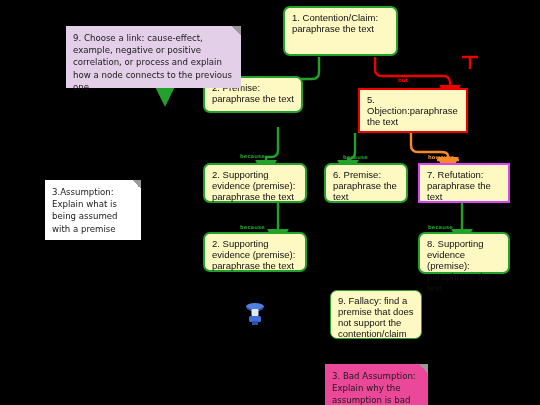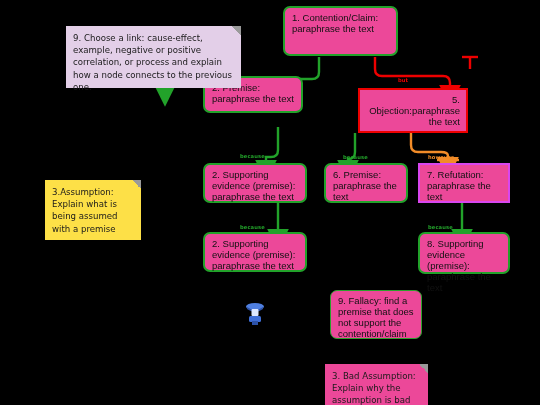--- a/index.html
+++ b/index.html
@@ -1,36 +1,36 @@
 <!DOCTYPE html>
 <html><head>
 <meta charset="utf-8">
 <style>
   html,body{margin:0;padding:0;background:#000;}
   body{width:540px;height:405px;position:relative;overflow:hidden;
        font-family:"Liberation Sans",sans-serif;}
   #canvas{position:absolute;left:0;top:0;width:540px;height:405px;}
   svg.edges{position:absolute;left:0;top:0;width:540px;height:405px;pointer-events:none;}
 
-  .node{position:absolute;background:#ec4899;box-sizing:border-box;
+  .node{position:absolute;background:#fef9c3;box-sizing:border-box;
         color:#111;line-height:1.15;}
   .node .txt{display:block;padding:5px 6px 4px 7px;font-size:9.5px;}
   .rounded{border-radius:7px;}
   .g{border:2px solid #22a22a;}
-  .r{border:2px solid #ee0000;text-align:right;}
+  .r{border:2px solid #ee0000;}
   .o{border:2px solid #d946ef;}
   .plain{border:1.5px solid #2ca02c;}
 
   .note{position:absolute;box-sizing:border-box;
         font-family:"DejaVu Sans",sans-serif;font-size:8.6px;line-height:1.42;
         color:#1a1a1a;padding:6px 7px 5px 7px;}
   .note .fold{position:absolute;right:0;top:0;width:9px;height:9px;
         background:linear-gradient(225deg,#9a9a9a 0 50%,transparent 50%);}
   .note.purple{background:#e3cfe8;margin-left:36px;}
-  .note.yellow{background:#fde047;}
+  .note.yellow{background:#ffffff;}
   .note.yellow2{background:#ec4899;}
 
   .elabel{position:absolute;font-family:"DejaVu Sans",sans-serif;
           font-size:5.2px;font-weight:bold;letter-spacing:.1px;}
   .elabel.g{color:#22a22a;border:0;}
   .elabel.r{color:#ee0000;border:0;}
   .elabel.o{color:#f28c28;border:0;}
 
   #pin{position:absolute;left:243px;top:300px;width:24px;height:26px;}
 </style>

